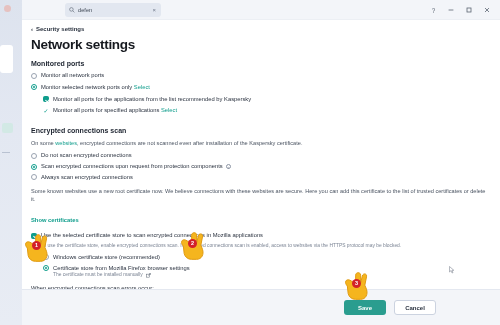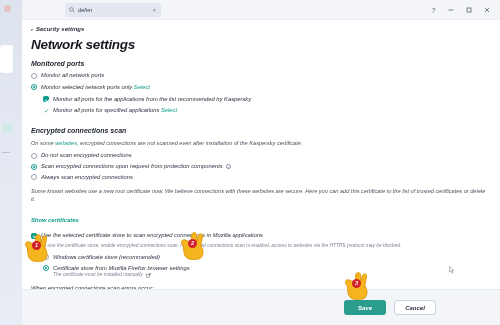--- a/index.html
+++ b/index.html
@@ -2,21 +2,21 @@
 <html><head>
 <meta charset="utf-8">
 <style>
   * { box-sizing: border-box; margin: 0; padding: 0; }
   html, body {
     width: 500px; height: 325px;
     font-family: "Liberation Sans", sans-serif;
     background: #ffffff;
     overflow: hidden;
   }
-  #root { position: relative; width: 414px; height: 325px; font-style: italic; }
+  #root { position: relative; width: 414px; height: 325px; }
 
   
   .desktop-bg {
     position: absolute; left: 0; top: 0; width: 22px; height: 325px;
     background: linear-gradient(180deg,#dde3ee 0%,#e3e8f2 40%,#e8ecf4 100%);
   }
   .bg-dot {
     position: absolute; left: 4px; top: 5px; width: 7px; height: 7px;
     border-radius: 50%; background: #e8b5b0; opacity: .75;
   }

